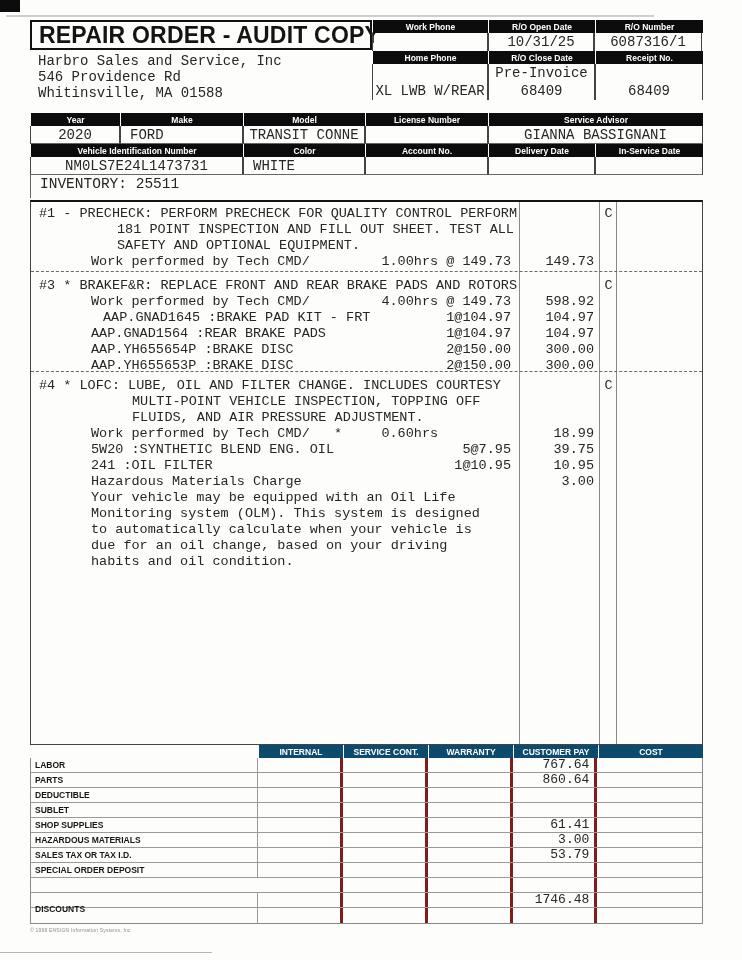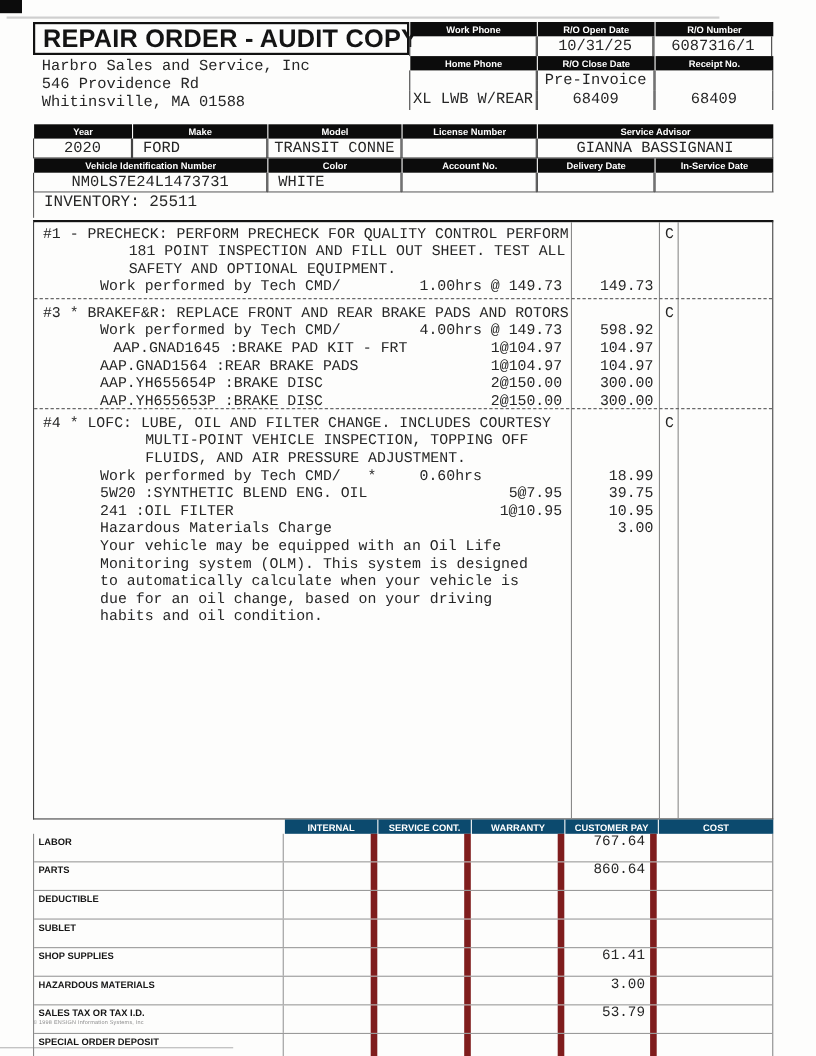--- a/index.html
+++ b/index.html
@@ -49,25 +49,25 @@
   .il .a{left:491px;width:72px;text-align:right;}
   .il .cf{left:570px;width:15px;text-align:center;}
 
   
   .totals{position:absolute;left:30px;top:745px;width:673px;}
   .t-hdr{display:flex;height:13px;}
   .t-hdr .cell{background:#0c4a6e;color:#fff;font-size:8.5px;font-weight:700;margin-left:1px;
                display:flex;align-items:center;justify-content:center;box-sizing:border-box;}
   .t-hdr .spacer{background:transparent;margin-left:0;}
   .t-body{border:1px solid #8a8a8a;border-top:none;box-sizing:border-box;}
-  .t-row{display:flex;height:26px;border-bottom:1px solid #9a9a9a;box-sizing:border-box;}
+  .t-row{display:flex;height:15px;border-bottom:1px solid #9a9a9a;box-sizing:border-box;}
   .t-row:last-child{border-bottom:none;}
   .t-row .lab{font-size:8.5px;font-weight:700;padding-left:4px;line-height:15px;box-sizing:border-box;
               border-right:1px solid #9a9a9a;color:#161616;white-space:nowrap;}
-  .t-row .c{box-sizing:border-box;border-right:6px solid #7f1d1d;font-size:13px;line-height:14px;
+  .t-row .c{box-sizing:border-box;border-right:3px solid #7f1d1d;font-size:13px;line-height:14px;
             text-align:right;padding-right:5px;white-space:nowrap;}
   .t-row .c:last-child{border-right:none;}
 
   .footer-note{position:absolute;left:30px;top:927px;font-size:5px;color:#8d8d8d;letter-spacing:.2px;}
 </style>
 </head>
 <body>
 
 <div class="page">
 

